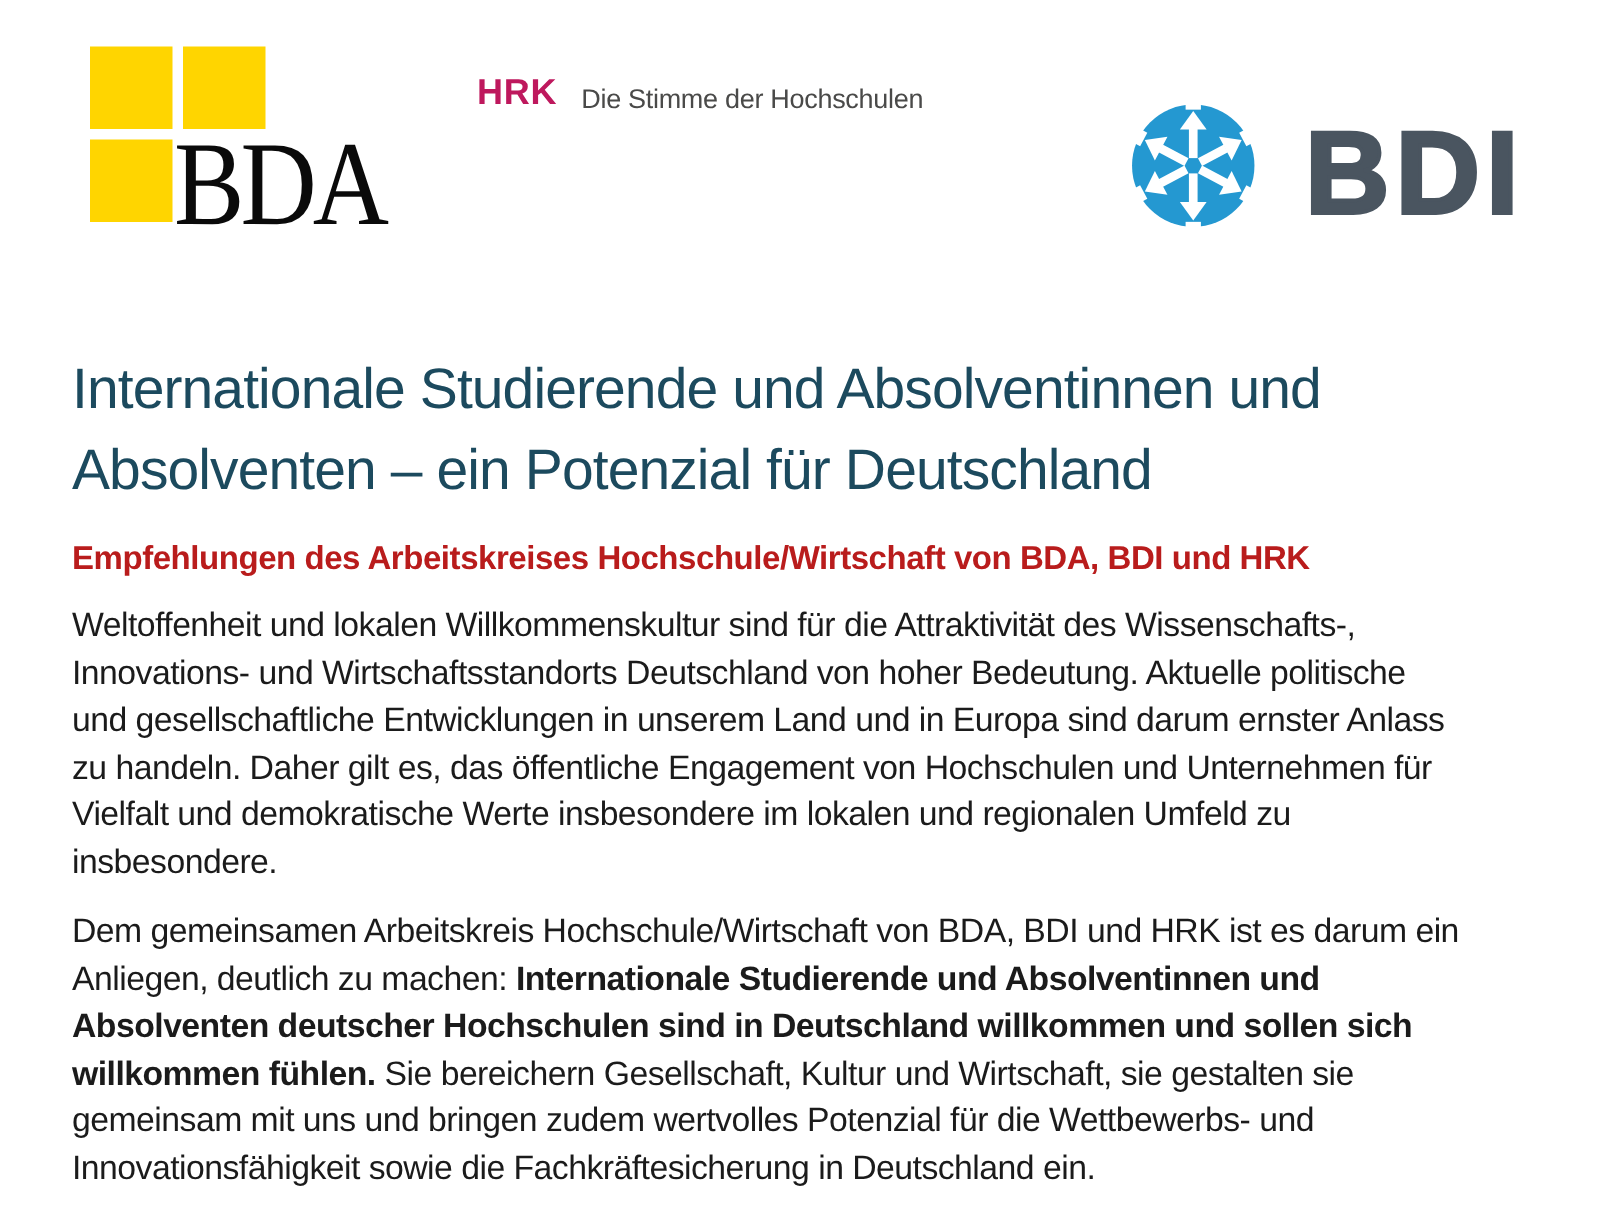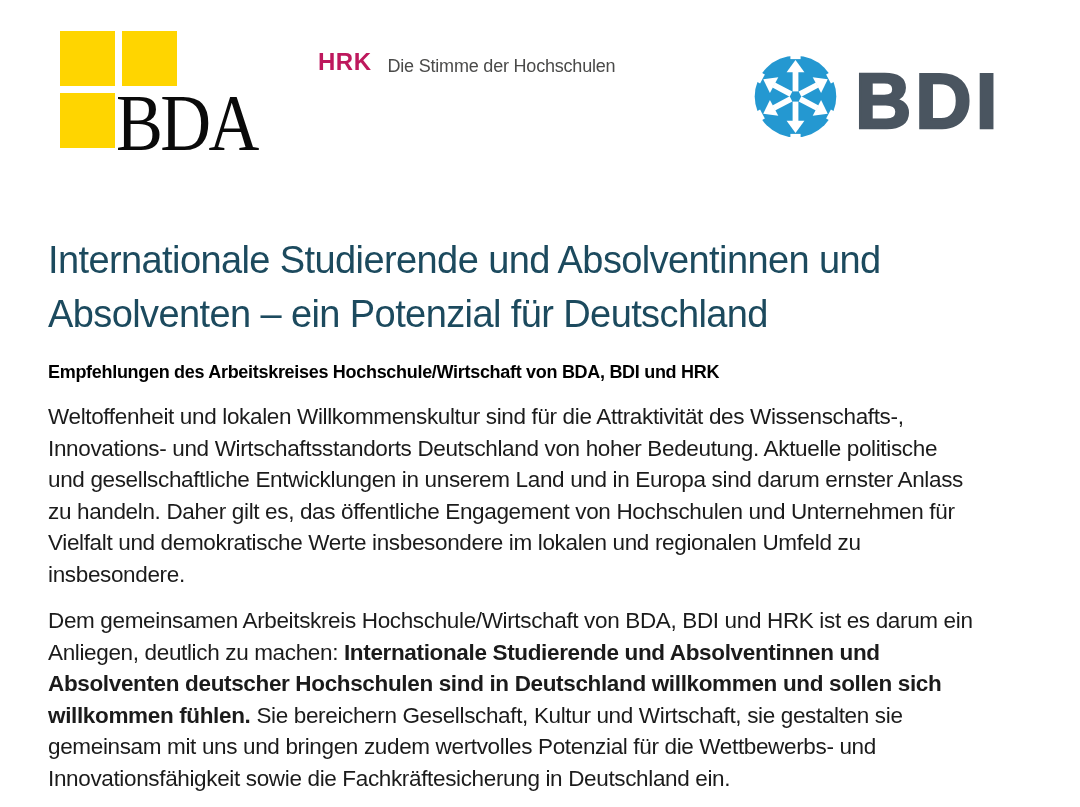--- a/index.html
+++ b/index.html
@@ -31,40 +31,40 @@
     white-space: nowrap;
   }
 
   
   .hrk-logo { position: absolute; left: 318px; top: 48px; display: grid; grid-template-columns: auto auto; column-gap: 16px; }
   .hrk-abbr { grid-column: 1; font-size: 24px; line-height: 28px; font-weight: bold; color: #be185d; letter-spacing: 0.5px; }
   .hrk-name { grid-column: 2; font-size: 24px; line-height: 28px; color: #3C3C3B; letter-spacing: -0.3px; white-space: nowrap; }
   .hrk-tagline { grid-column: 2; font-size: 18px; line-height: 22px; margin-top: 7px; color: #4A4A49; letter-spacing: -0.2px; white-space: nowrap; }
 
   
-  .bdi-logo { position: absolute; left: 753px; top: 54px; display: flex; align-items: center; gap: 17px; }
+  .bdi-logo { position: absolute; left: 753px; top: 68px; display: flex; align-items: center; gap: 32px; }
   .bdi-icon { width: 85px; height: 85px; display: block; }
   .bdi-word {
     font-size: 78px; line-height: 85px; font-weight: bold; color: #4A5560;
     letter-spacing: 4px; -webkit-text-stroke: 2.5px #4A5560;
     transform: translateY(5px); white-space: nowrap;
   }
 
   
   .content { position: absolute; left: 48px; top: 233px; width: 975px; }
   .doc-title {
     margin: 0 0 16px 0;
     font-size: 38px; line-height: 54px; font-weight: 400;
     color: #1C4A5E; letter-spacing: -0.6px;
   }
   .title-line { display: block; white-space: nowrap; }
   .doc-subtitle {
     margin: 0 0 14px 0;
-    font-size: 18px; line-height: 30px; font-weight: bold;
-    color: #000000; letter-spacing: -0.3px;
+    font-size: 22px; line-height: 30px; font-weight: bold;
+    color: #b91c1c; letter-spacing: -0.3px;
   }
   .para { margin: 0 0 15px 0; font-size: 22.5px; line-height: 31.5px; color: #1b1b1b; letter-spacing: -0.35px; }
   .para:last-child { margin-bottom: 0; }
   .line { display: block; white-space: nowrap; }
   .bold { font-weight: bold; }
 </style>
 </head>
 <body>
 
 <div class="page">

